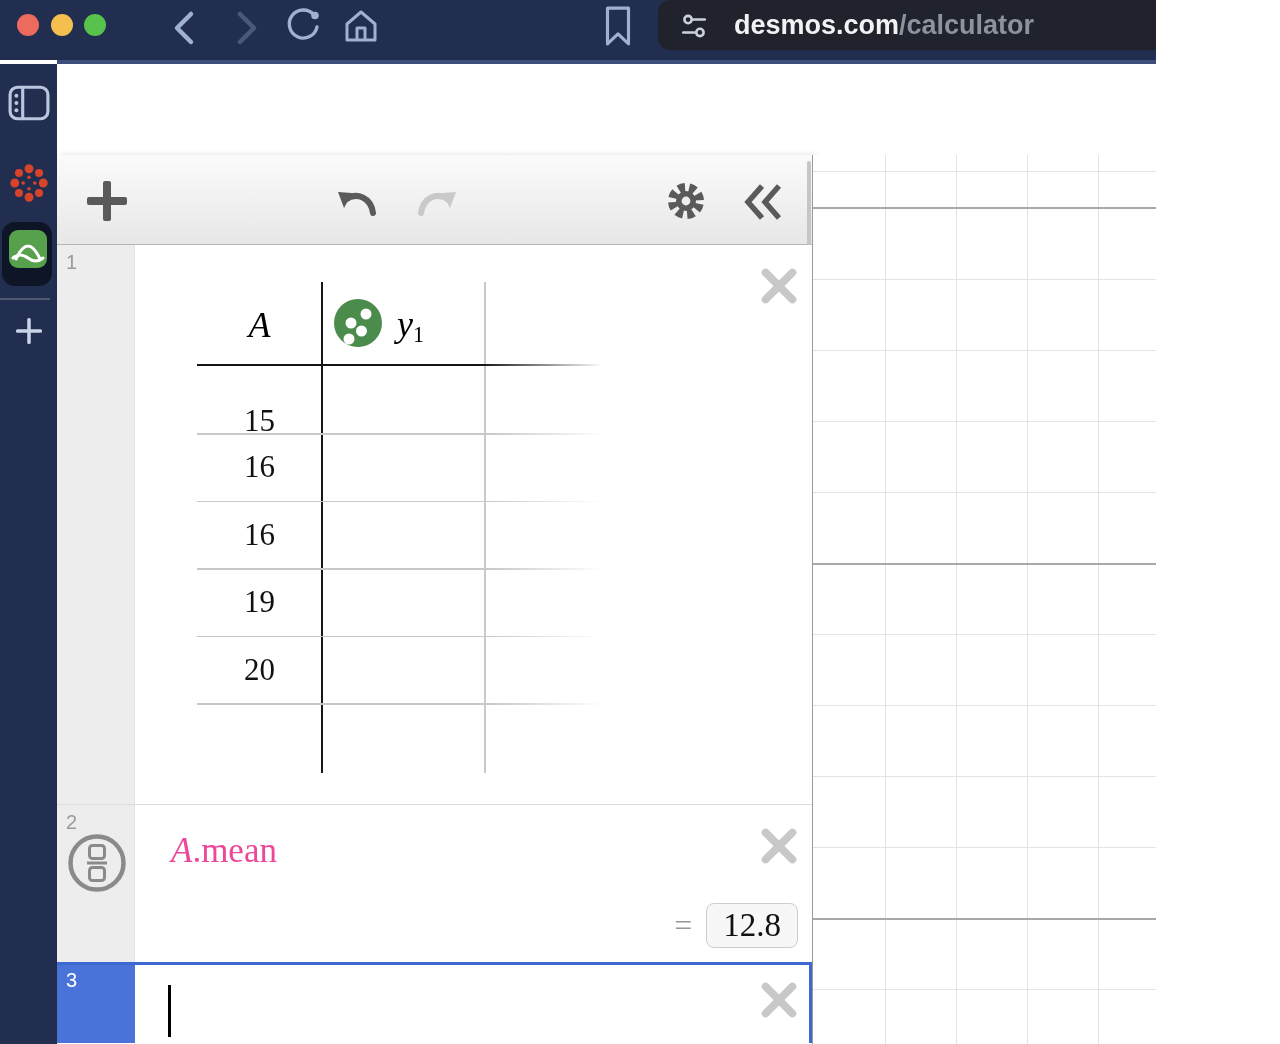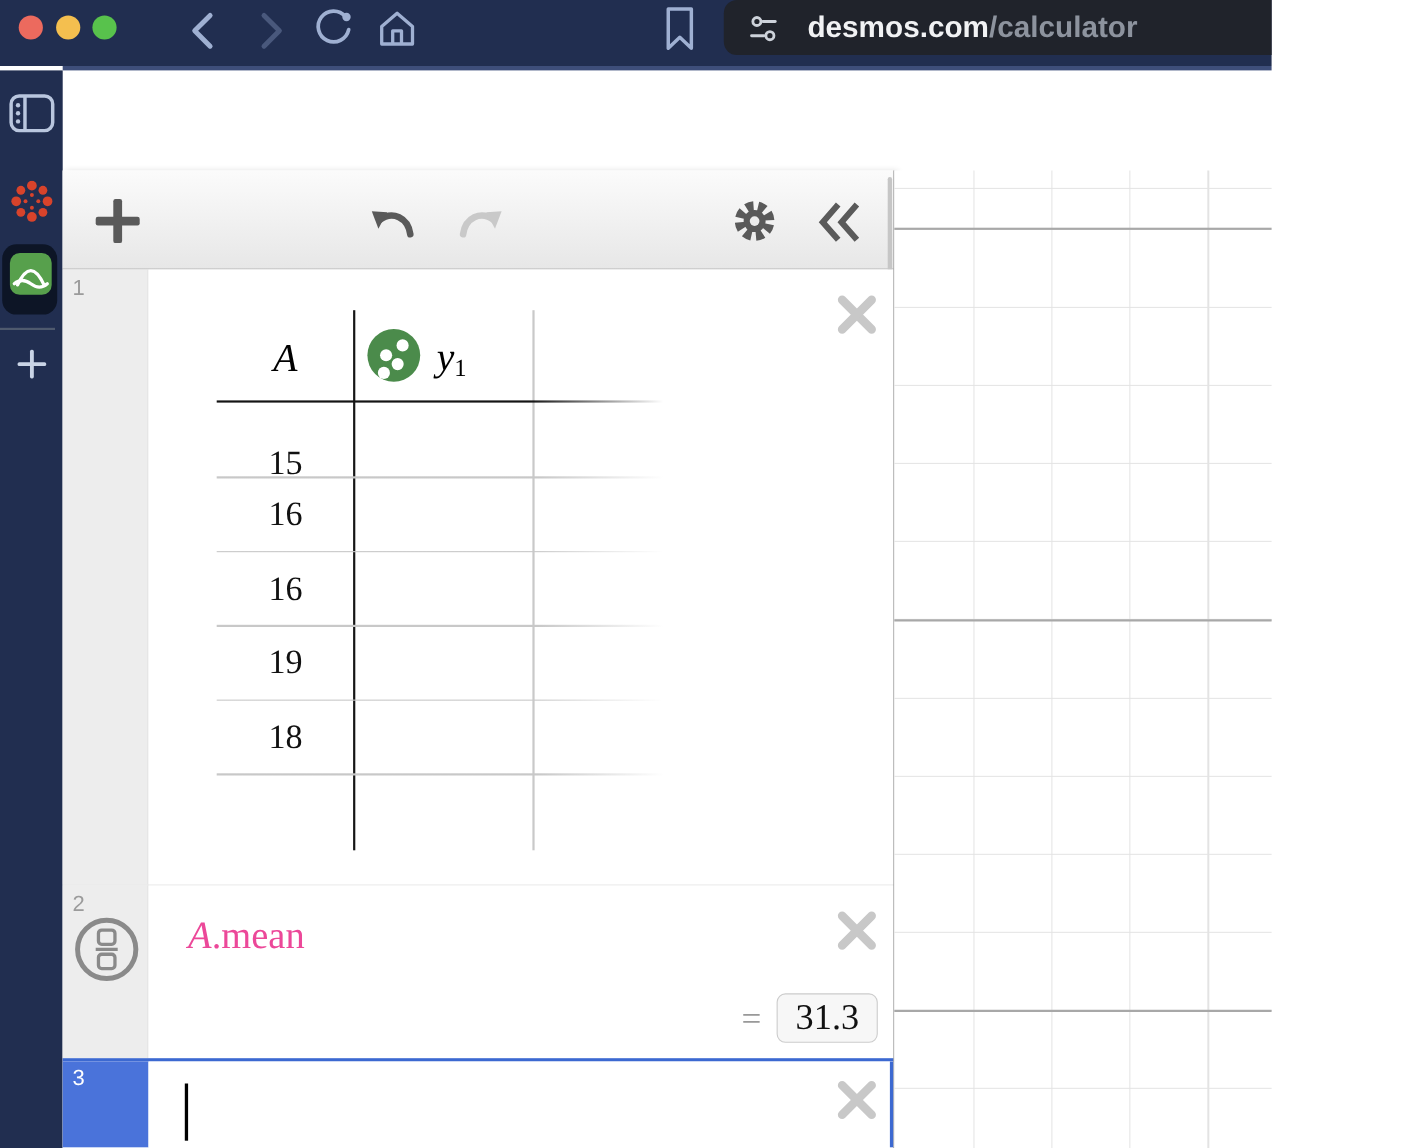--- a/index.html
+++ b/index.html
@@ -258,21 +258,21 @@
               <circle cx="28.5" cy="33" r="5.5" fill="#fff"></circle>
               <circle cx="16" cy="41" r="5.5" fill="#fff"></circle>
             </svg>
             <span class="ylabel serif"><span class="mi">y</span><span class="sub">1</span></span>
           </div>
 
           <div class="abs tcell serif" style="top:130px;margin-top:12px;">15</div>
           <div class="abs tcell serif" style="top:188.4px;">16</div>
           <div class="abs tcell serif" style="top:255.8px;">16</div>
           <div class="abs tcell serif" style="top:323.2px;">19</div>
-          <div class="abs tcell serif" style="top:390.6px;">18</div>
+          <div class="abs tcell serif" style="top:390.6px;">20</div>
           <div class="abs tcell serif" style="top:458px;"></div>
 
           <div class="abs sepline" style="top:188.4px;"></div>
           <div class="abs sepline" style="top:255.8px;"></div>
           <div class="abs sepline" style="top:323.2px;"></div>
           <div class="abs sepline" style="top:390.6px;"></div>
           <div class="abs sepline" style="top:458px;"></div>
 
           <div class="closex">
             <svg width="38" height="38" viewBox="0 0 34 34">
@@ -292,21 +292,21 @@
               <rect x="23.5" y="13.5" width="15" height="13" rx="3" fill="none" stroke="#8a8a8a" stroke-width="3"></rect>
               <line x1="21" y1="31" x2="41" y2="31" stroke="#8a8a8a" stroke-width="3"></line>
               <rect x="23.5" y="35.5" width="15" height="13" rx="3" fill="none" stroke="#8a8a8a" stroke-width="3"></rect>
             </svg>
           </div>
         </div>
         <div class="rcontent">
           <div class="abs exprtext serif"><span class="mi">A</span><span>.mean</span></div>
           <div class="evalwrap">
             <span class="eqsign">=</span>
-            <span class="resultbox">31.3</span>
+            <span class="resultbox">12.8</span>
           </div>
           <div class="closex">
             <svg width="38" height="38" viewBox="0 0 34 34">
               <line x1="5" y1="5" x2="29" y2="29" stroke="#c8c8c8" stroke-width="7" stroke-linecap="round"></line>
               <line x1="29" y1="5" x2="5" y2="29" stroke="#c8c8c8" stroke-width="7" stroke-linecap="round"></line>
             </svg>
           </div>
         </div>
       </div>
 

